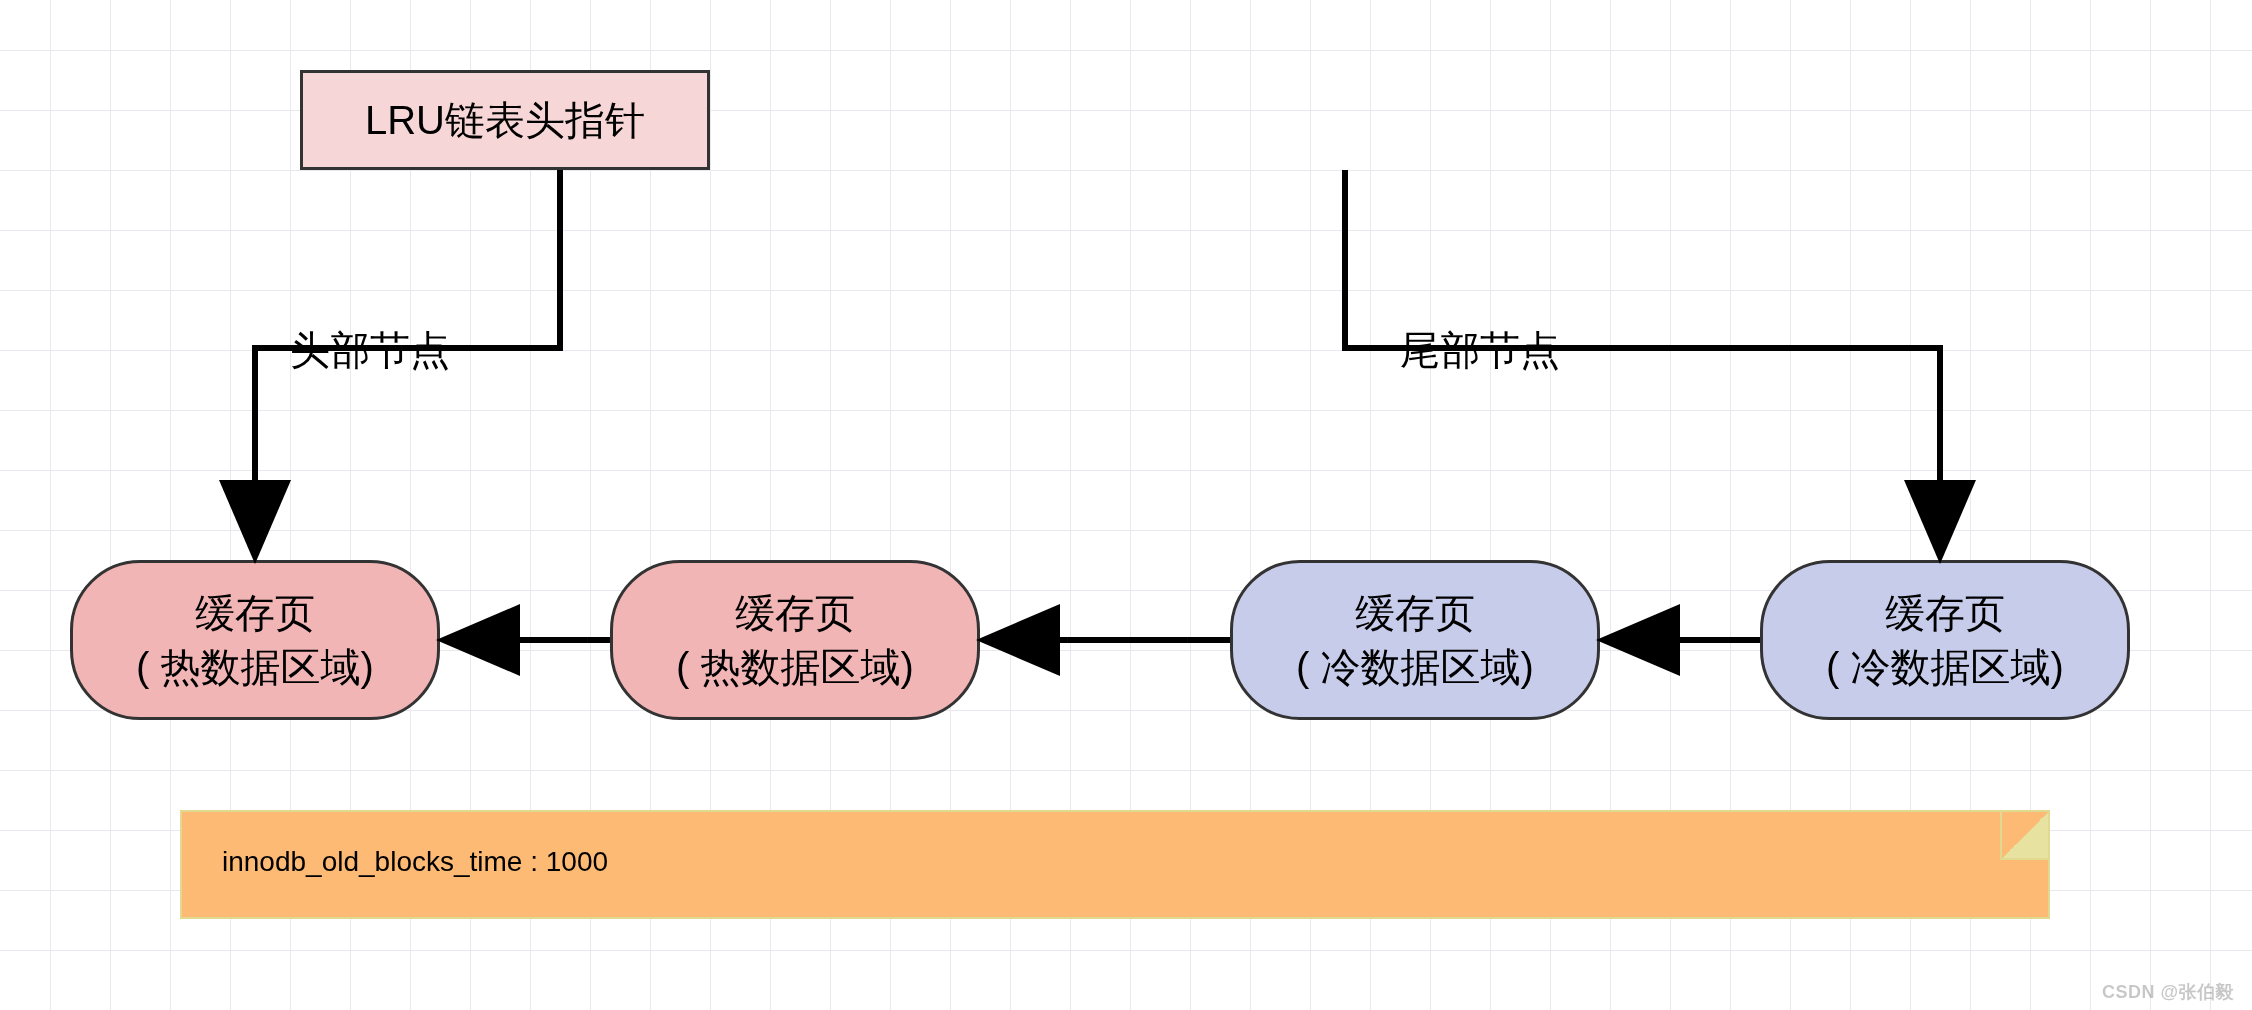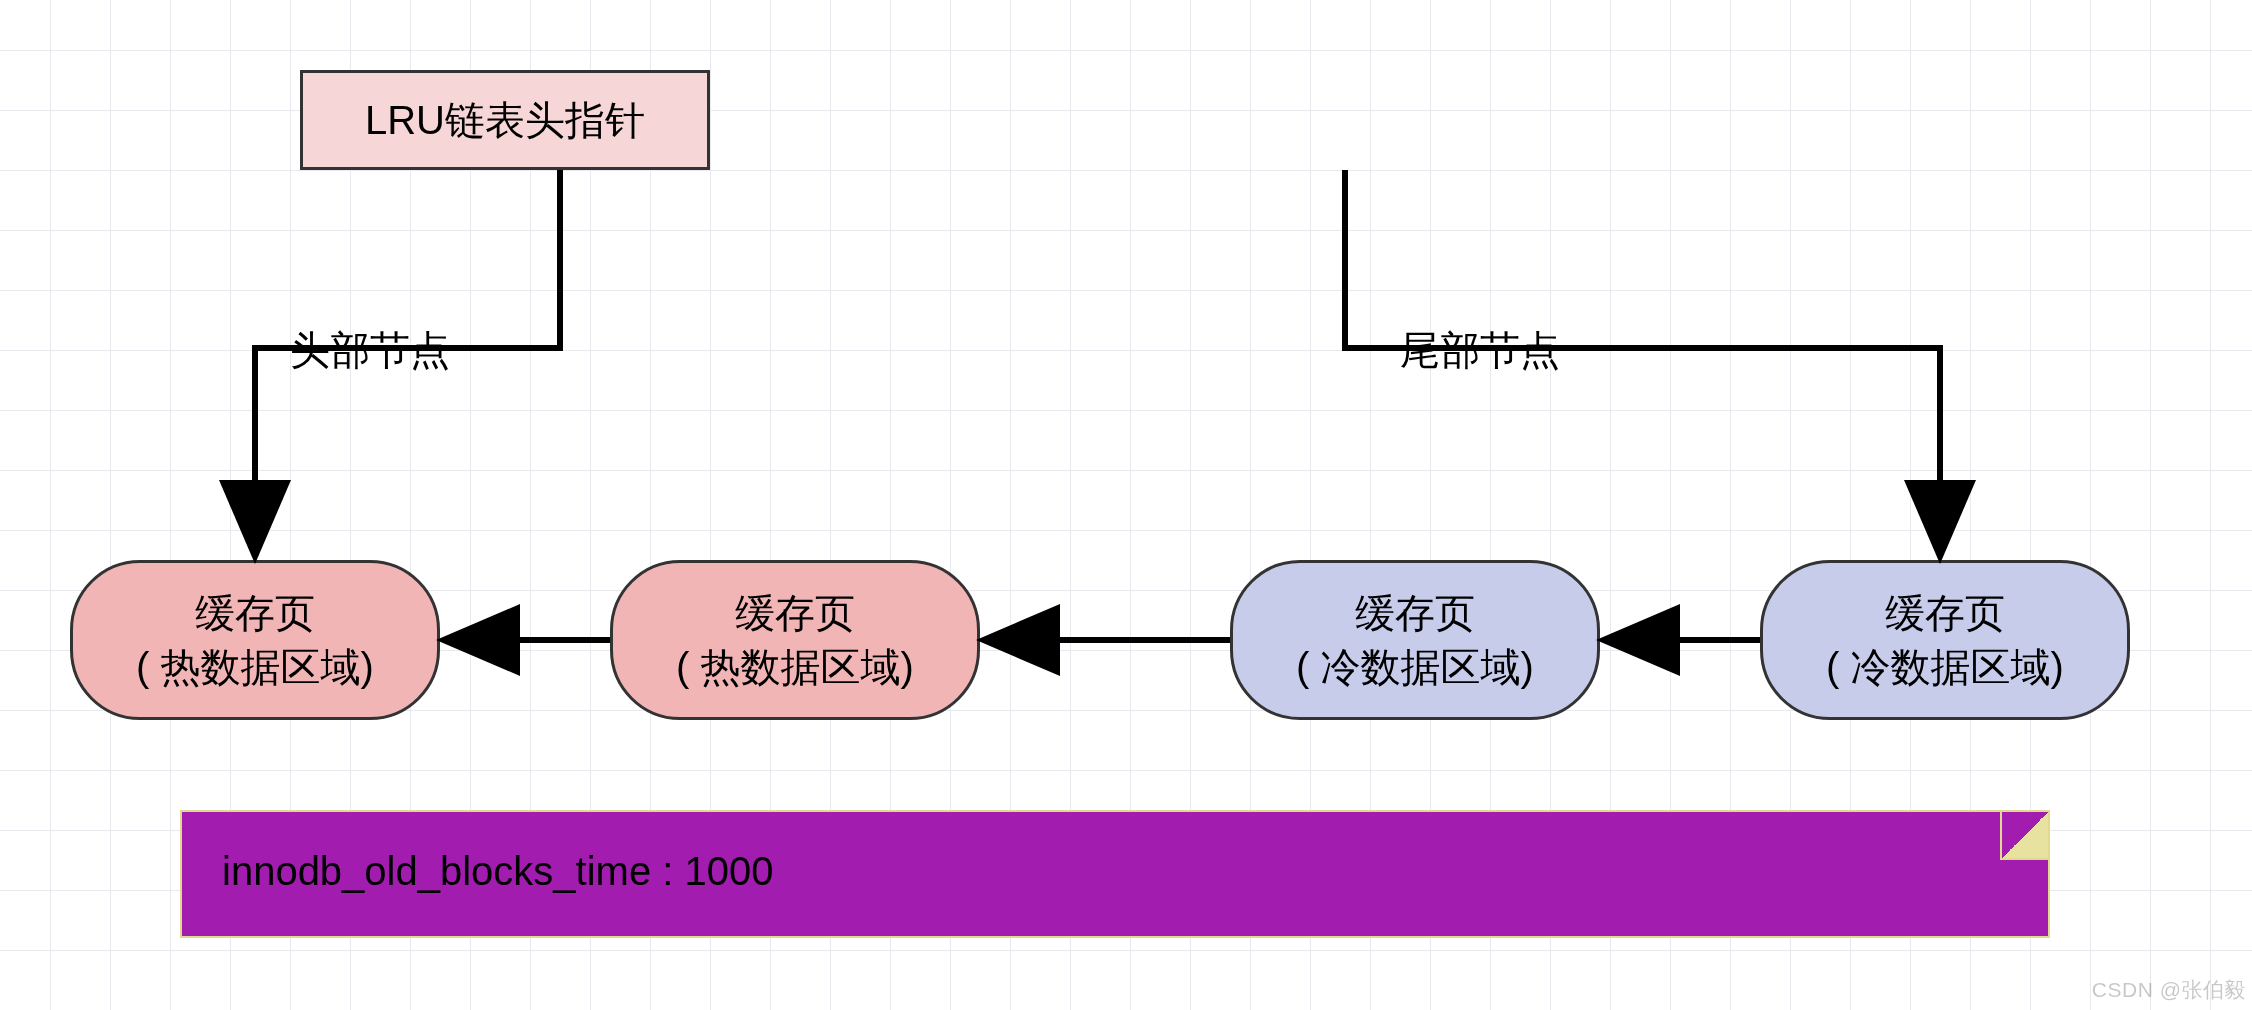--- a/index.html
+++ b/index.html
@@ -47,42 +47,43 @@
   }
   .node.hot  { background: #f1b5b5; }
   .node.cold { background: #c7cceb; }
   .edge-label {
     position: absolute;
     font-size: 40px;
     white-space: nowrap;
   }
   .note {
     position: absolute;
-    background: #a21caf;
+    background: #fdba74;
     border: 2px solid #e0d98f;
-    font-size: 40px;
+    font-size: 28px;
     padding: 28px 40px 34px 40px;
     line-height: 1.55;
   }
   .note::after {
     content: "";
     position: absolute;
     top: 0; right: 0;
     width: 46px; height: 46px;
     background: linear-gradient(135deg, transparent 0 50%, #e8e2a0 50% 100%);
     border-left: 2px solid #e0d98f;
     border-bottom: 2px solid #e0d98f;
   }
   svg.arrows { position: absolute; inset: 0; width: 100%; height: 100%; }
   .watermark {
     position: absolute;
-    right: 6px; bottom: 6px;
-    font-size: 21px;
+    right: 18px; bottom: 6px;
+    font-size: 18px;
     color: rgba(0,0,0,.22);
     letter-spacing: .5px;
+    font-weight: bold;
   }
 </style>
 </head>
 <body>
 
 <div class="grid-bg"></div>
 
 <div class="canvas">
 
   <div class="header-box" style="left:300px; top:70px; width:410px;">LRU链表头指针</div>

